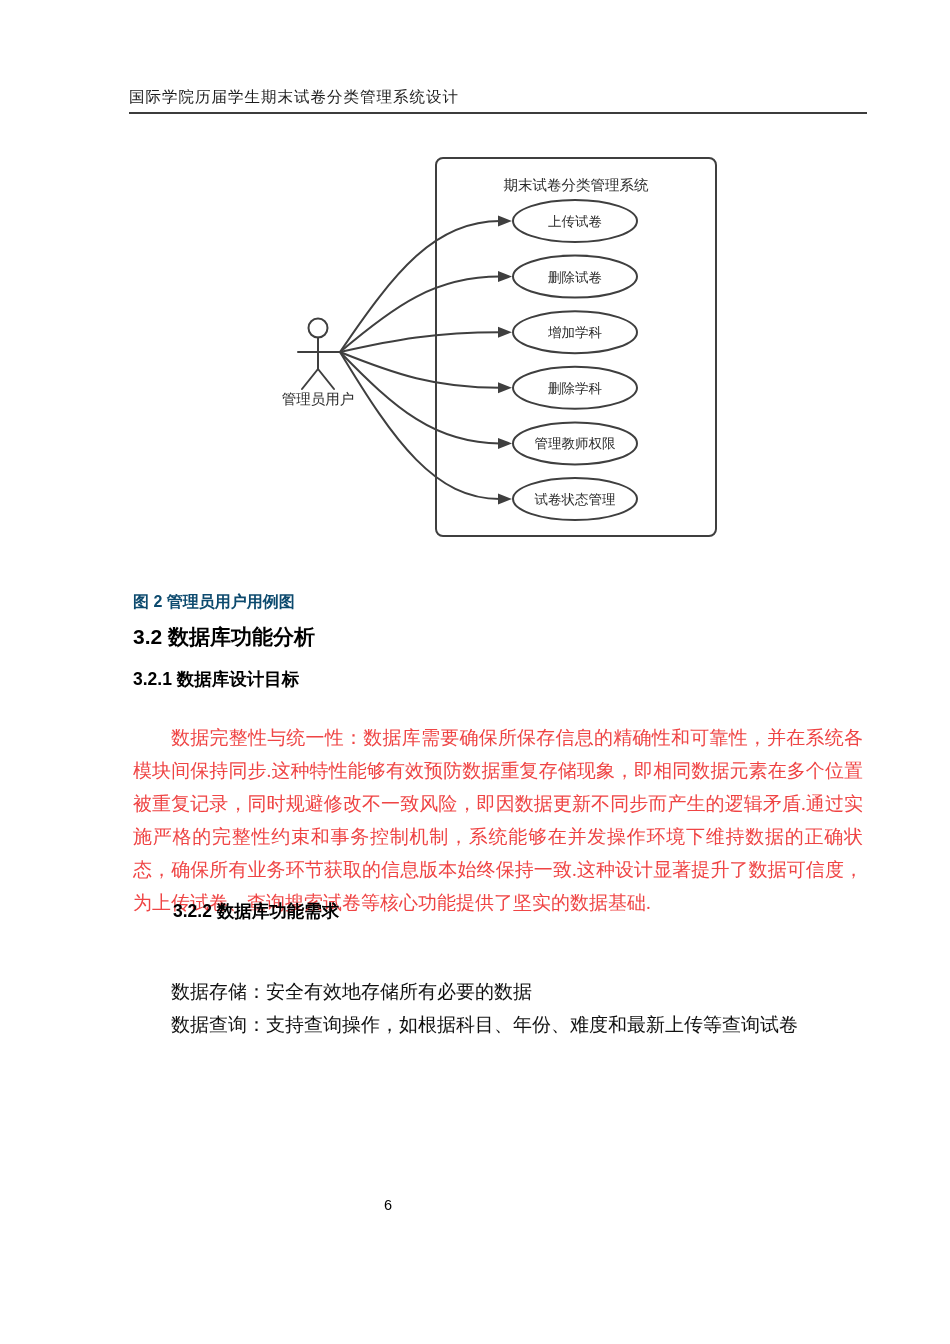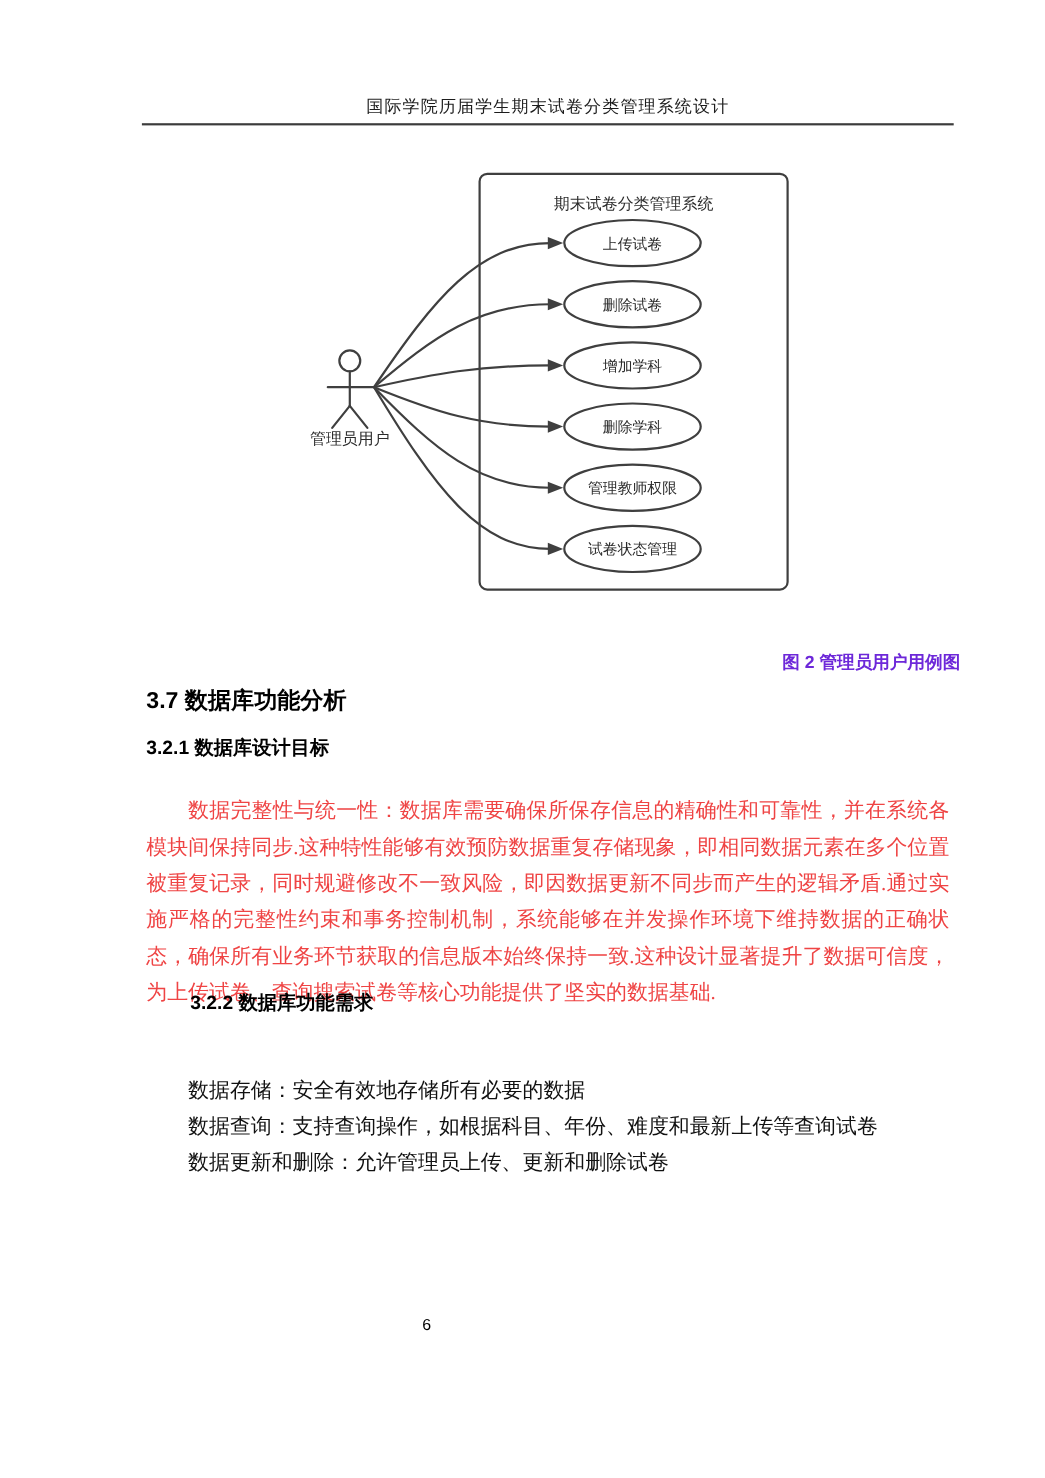--- a/index.html
+++ b/index.html
@@ -9,43 +9,43 @@
     height: 1344px;
     margin: 0 auto;
     background: #ffffff;
     font-family: "Liberation Serif", serif;
     color: #141414;
     overflow: hidden;
   }
   .header-title {
     position: absolute;
     left: 129px; top: 87px; width: 738px;
-    text-align: center;
+    text-align: left;
     font-size: 15.5px;
     letter-spacing: 1px;
     color: #1c1c1c;
     font-family: "Liberation Serif", serif;
   }
   .header-rule {
     position: absolute;
     left: 129px; top: 112px; width: 738px; height: 2px;
     background: #3c3c3c;
   }
   .diagram-svg {
     position: absolute;
     left: 0; top: 0; width: 950px; height: 580px;
   }
   .figure-caption {
     position: absolute;
     left: 133px; top: 592px; width: 740px;
-    text-align: right;
+    text-align: left;
     font-family: "Liberation Sans", sans-serif;
     font-weight: 700;
     font-size: 16px;
-    color: #6d28d9;
+    color: #0c4a6e;
   }
   .heading-1 {
     position: absolute;
     left: 133px; top: 623px;
     font-family: "Liberation Sans", sans-serif;
     font-weight: 700;
     font-size: 21px;
     color: #000;
   }
   .heading-2 {
@@ -136,28 +136,27 @@
         <text x="575" y="392.8" text-anchor="middle" font-size="13.5">删除学科</text>
         <ellipse cx="575" cy="443.4" rx="62" ry="21" fill="#ffffff" stroke="#3f3f3f" stroke-width="2"></ellipse>
         <text x="575" y="448.4" text-anchor="middle" font-size="13.5">管理教师权限</text>
         <ellipse cx="575" cy="499" rx="62" ry="21" fill="#ffffff" stroke="#3f3f3f" stroke-width="2"></ellipse>
         <text x="575" y="504" text-anchor="middle" font-size="13.5">试卷状态管理</text>
       </g>
   </svg>
 
   <div class="figure-caption">图 2 管理员用户用例图</div>
 
-  <div class="heading-1">3.7 数据库功能分析</div>
+  <div class="heading-1">3.2 数据库功能分析</div>
   <div class="heading-2 heading-s321">3.2.1 数据库设计目标</div>
 
   <div class="body-paragraph">数据完整性与统一性：数据库需要确保所保存信息的精确性和可靠性，并在系统各模块间保持同步.这种特性能够有效预防数据重复存储现象，即相同数据元素在多个位置被重复记录，同时规避修改不一致风险，即因数据更新不同步而产生的逻辑矛盾.通过实施严格的完整性约束和事务控制机制，系统能够在并发操作环境下维持数据的正确状态，确保所有业务环节获取的信息版本始终保持一致.这种设计显著提升了数据可信度，为上传试卷、查询搜索试卷等核心功能提供了坚实的数据基础.</div>
 
   <div class="heading-2 heading-s322">3.2.2 数据库功能需求</div>
 
   <div class="req-list">
     <div class="req-item">数据存储：安全有效地存储所有必要的数据</div>
     <div class="req-item">数据查询：支持查询操作，如根据科目、年份、难度和最新上传等查询试卷</div>
-    <div class="req-item">数据更新和删除：允许管理员上传、更新和删除试卷</div>
   </div>
 
   <div class="page-number">6</div>
 
 </div>
 
 </body></html>

